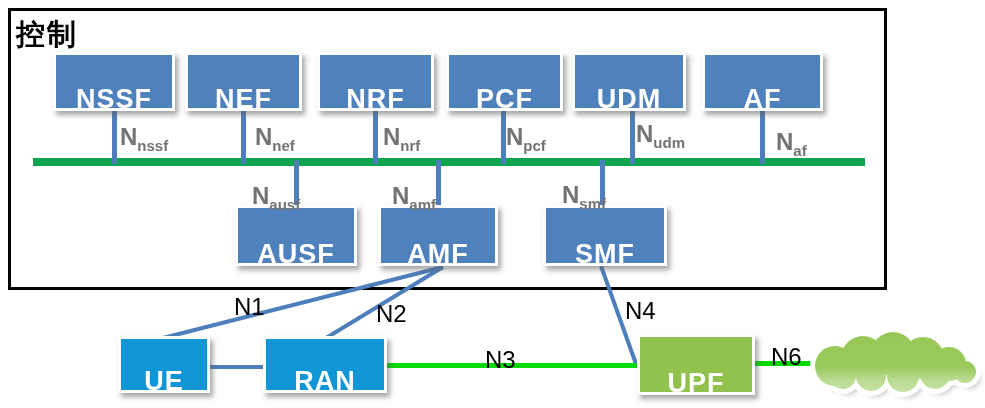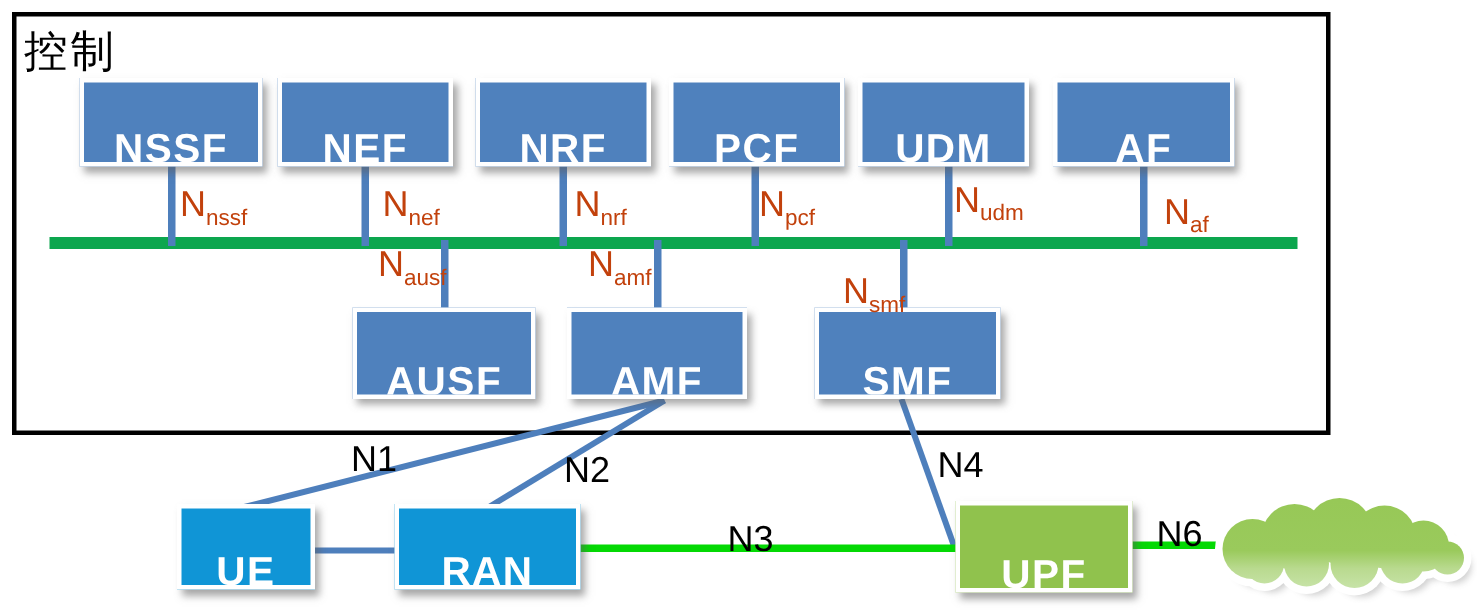--- a/index.html
+++ b/index.html
@@ -3,21 +3,21 @@
 <meta charset="utf-8">
 <style>
   html,body{margin:0;padding:0;background:#fff;}
   .canvas{position:relative;width:985px;height:408px;background:#fff;
           font-family:"Liberation Sans",sans-serif;overflow:hidden;}
 
   
   .frame{position:absolute;left:8px;top:8px;width:873px;height:276px;
          border:3px solid #000;background:transparent;}
   .frame-label{position:absolute;left:16px;top:15px;font-size:29px;color:#000;
-               font-family:"DejaVu Serif","Liberation Serif",serif;font-weight:400;letter-spacing:2px;}
+               font-family:"DejaVu Serif","Liberation Serif",serif;font-weight:700;letter-spacing:2px;}
 
   
   .box{position:absolute;box-sizing:border-box;border:3px solid #fff;
        display:flex;align-items:flex-end;justify-content:center;overflow:hidden;
        color:#fff;font-weight:bold;font-size:27px;letter-spacing:1px;
        box-shadow:3px 4px 5px rgba(95,95,95,.55);}
   .box span{line-height:.80;margin-bottom:-3px;}
   .nf{background:var(--nf-blue,#4F81BD);}
   .node{background:var(--node-blue,#1095D6);}
   .upf{background:var(--upf-green,#90C24D);}
@@ -34,24 +34,24 @@
   .nf-smf{left:543px;width:124px;}
 
   
   .bus{position:absolute;left:33px;top:158px;width:832px;height:8px;
        background:var(--bus-green,#0CA64E);}
   .stub{position:absolute;width:5px;background:var(--connector-blue,#4E7FBC);}
   .stub-top{top:109px;height:55px;}
   .stub-mid{top:160px;height:53px;}
 
   
-  .iface{position:absolute;color:#c2410c;font-size:24px;white-space:nowrap;}
+  .iface{position:absolute;color:#737373;font-size:24px;white-space:nowrap;font-weight:bold;}
   .iface sub{font-size:15px;line-height:0;}
   .iface-top{top:123px;}
-  .iface-mid{top:163px;}
+  .iface-mid{top:182px;}
 
   
   .hline{position:absolute;height:4px;background:var(--connector-blue,#4E7FBC);}
   .gline{position:absolute;height:5px;background:var(--link-green,#04D904);}
 
   
   .node-ue{left:118px;top:336px;width:92px;height:57px;}
   .node-ran{left:263px;top:336px;width:124px;height:57px;}
   .node-upf{left:637px;top:334px;width:118px;height:61px;}
 

